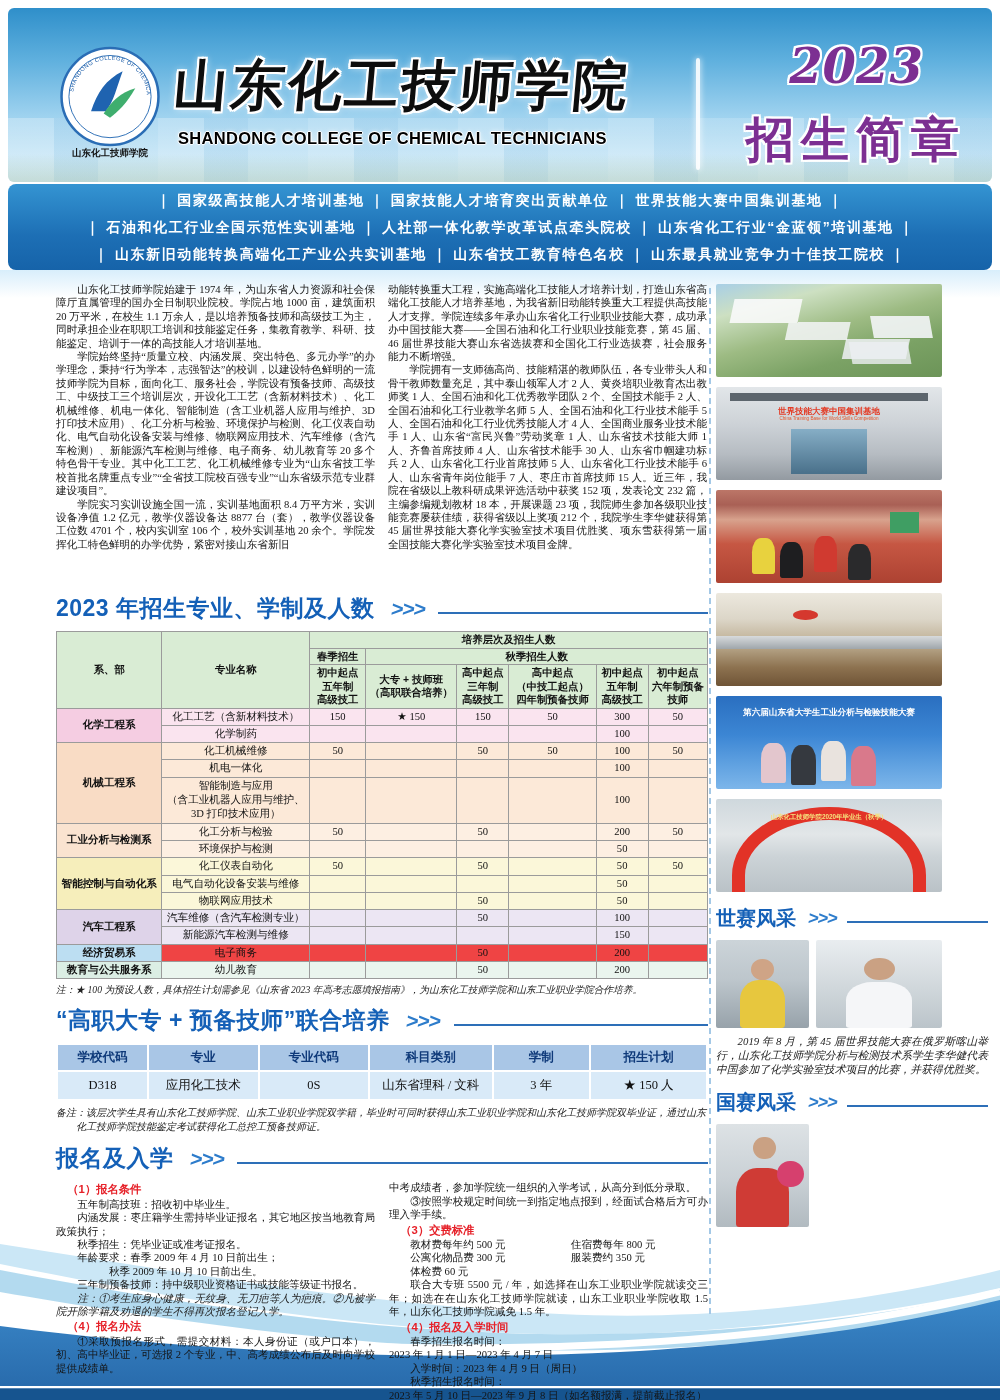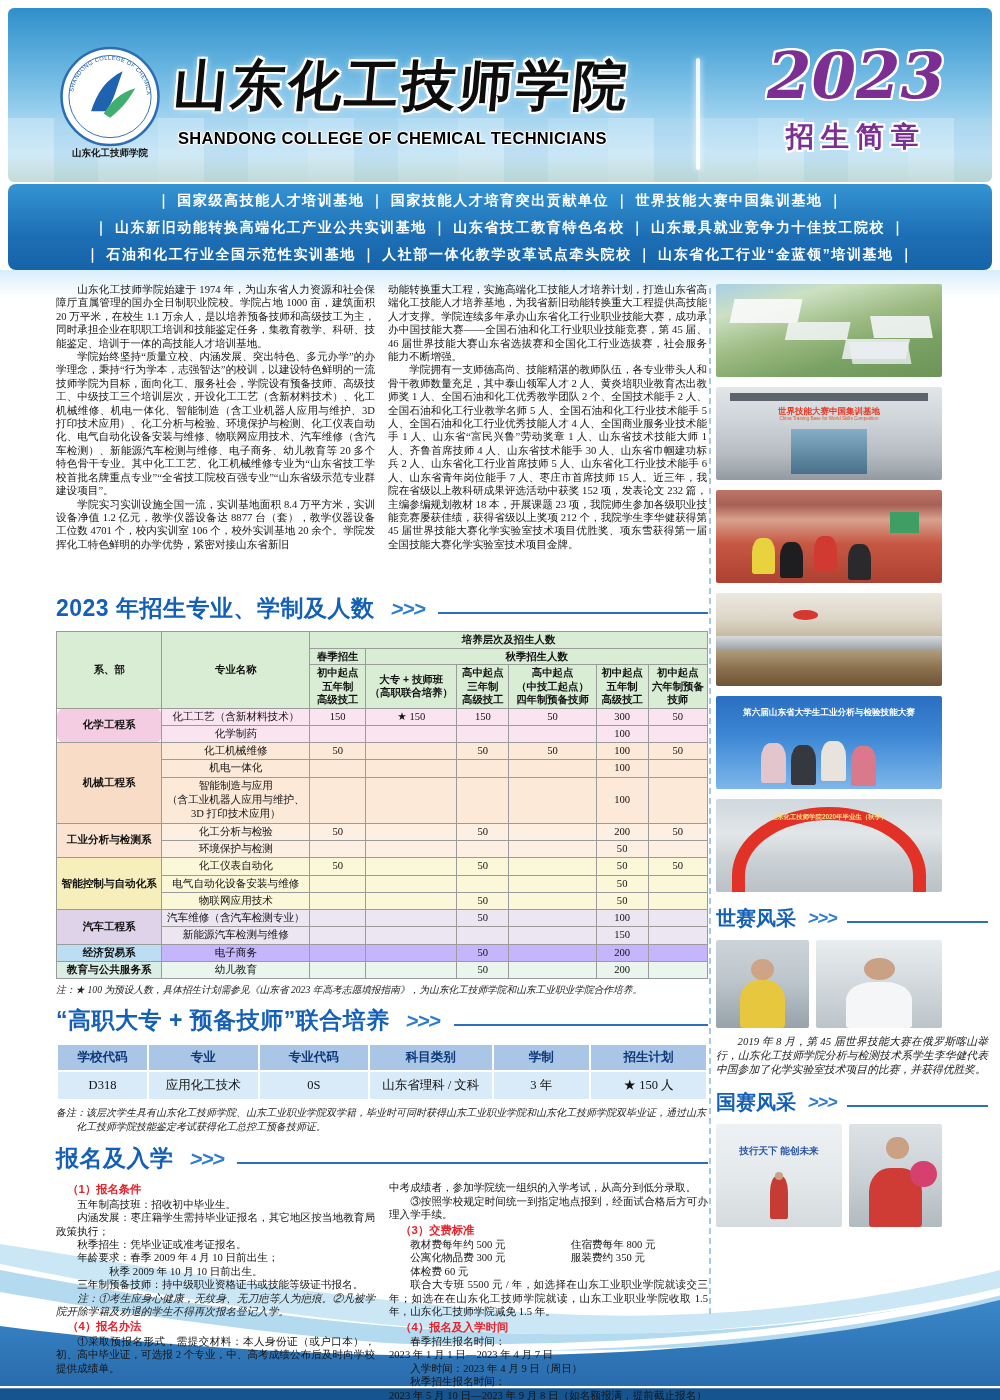--- a/index.html
+++ b/index.html
@@ -15,24 +15,24 @@
   .logo{position:absolute;left:48px;top:38px;width:108px;height:118px;}
   .t-cn{position:absolute;left:166px;top:42px;width:515px;font-weight:900;font-size:54px;letter-spacing:3px;
         color:#0d0d0d;transform:skewX(-5deg);white-space:nowrap;
         text-shadow:-2px 0 0 #fff,2px 0 0 #fff,0 -2px 0 #fff,0 2px 0 #fff,-2px -2px 0 #fff,2px 2px 0 #fff,-2px 2px 0 #fff,2px -2px 0 #fff,0 0 9px rgba(255,255,255,.95);}
   .t-en{position:absolute;left:170px;top:121px;font-family:"Liberation Sans","DejaVu Sans",sans-serif;
         font-weight:700;font-size:16.5px;color:#000;letter-spacing:.3px;white-space:nowrap;
         text-shadow:-1px 0 0 #fff,1px 0 0 #fff,0 -1px 0 #fff,0 1px 0 #fff,0 0 5px #fff;}
   .hdr-divider{position:absolute;left:688px;top:50px;width:4px;height:112px;border-radius:2px;
         background:rgba(255,255,255,.9);box-shadow:0 0 6px rgba(255,255,255,.9);}
   .t-year{position:absolute;left:704px;top:30px;width:288px;text-align:center;
-        font-family:"DejaVu Serif",serif;font-style:italic;font-weight:900;font-size:64px;color:#7c2f92;
+        font-family:"DejaVu Serif",serif;font-style:italic;font-weight:900;font-size:48px;color:#7c2f92;
         text-shadow:-2px 0 0 #fff,2px 0 0 #fff,0 -2px 0 #fff,0 2px 0 #fff,-2px -2px 0 #fff,2px 2px 0 #fff,-2px 2px 0 #fff,2px -2px 0 #fff;}
-  .t-sub{position:absolute;left:704px;top:110px;width:288px;text-align:center;
-        font-family:Liberation Mono, monospace;font-weight:900;font-size:28px;color:#7c2f92;letter-spacing:7px;
+  .t-sub{position:absolute;left:704px;top:100px;width:288px;text-align:center;
+        font-family:Liberation Mono, monospace;font-weight:900;font-size:48px;color:#7c2f92;letter-spacing:7px;
         text-shadow:-2px 0 0 #fff,2px 0 0 #fff,0 -2px 0 #fff,0 2px 0 #fff,-2px -2px 0 #fff,2px 2px 0 #fff,-2px 2px 0 #fff,2px -2px 0 #fff;}
   
   .honor{position:absolute;left:8px;top:184px;width:984px;height:86px;border-radius:8px;
         background:linear-gradient(180deg,#3494d2 0%,#1d6fb5 60%,#1663a9 100%);
         display:flex;flex-direction:column;justify-content:center;}
   .honor-line{text-align:center;color:#fff;font-family:"Liberation Sans","DejaVu Sans",sans-serif;
         font-weight:700;font-size:14px;letter-spacing:1.6px;line-height:27px;white-space:nowrap;}
   .fade{position:absolute;left:0;top:270px;width:100%;height:28px;
         background:linear-gradient(180deg,#d8eefb,rgba(255,255,255,0));}
   
@@ -48,26 +48,26 @@
   .sec-arrow{font-family:"Liberation Sans","DejaVu Sans",sans-serif;font-weight:900;font-style:italic;font-size:21px;
         color:#2d7ccb;margin-left:16px;letter-spacing:-1px;transform:skewX(-8deg);}
   .sec-line{flex:1;border-top:2px solid #2d6fb8;margin-left:14px;transform:translateY(4px);}
   
   table.adm{width:100%;border-collapse:collapse;table-layout:fixed;}
   .adm th,.adm td{border:1px solid #9b9b9b;padding:1px 2px;text-align:center;vertical-align:middle;}
   .adm th{background:#d9ecd4;font-family:"Liberation Sans","DejaVu Sans",sans-serif;font-weight:700;
         font-size:10.4px;line-height:1.3;white-space:pre-line;color:#111;}
   .adm td{font-size:10.6px;line-height:1.35;color:#111;white-space:pre-line;}
   .adm td.dept{font-weight:700;}
-  tr.band-chem  td{background:#fae4ef;} tr.band-chem  td.dept{background:#f5cde2;border-radius:8px;}
+  tr.band-chem  td{background:#fae4ef;} tr.band-chem  td.dept{background:#f5cde2;}
   tr.band-mech  td{background:#fce9d8;} tr.band-mech  td.dept{background:#f9dcc5;}
   tr.band-anal  td{background:#fdefe2;} tr.band-anal  td.dept{background:#fae3d0;}
   tr.band-auto  td{background:#fbf7d9;} tr.band-auto  td.dept{background:#f6eebb;}
   tr.band-car   td{background:#ece6f3;} tr.band-car   td.dept{background:#ded3e9;}
-  tr.band-trade td{background:#c4b5fd;} tr.band-trade td.dept{background:#bcdef2;}
+  tr.band-trade td{background:#ef4444;} tr.band-trade td.dept{background:#bcdef2;}
   tr.band-edu   td{background:#eaf5ee;} tr.band-edu   td.dept{background:#dbeee4;}
   .tnote{font-size:9.7px;font-style:italic;margin:4px 0 0;color:#222;line-height:13px;}
   
   table.joint{width:100%;border-collapse:collapse;margin-top:2px;table-layout:fixed;}
   .joint th{background:#a9c6e6;color:#0f3a7a;font-family:"Liberation Sans","DejaVu Sans",sans-serif;
         font-size:12.5px;font-weight:700;border:2px solid #fff;padding:4px 2px;}
   .joint td{background:#d9eaf8;font-size:12.5px;border:2px solid #fff;padding:5px 2px;text-align:center;color:#111;}
   .tnote2{font-size:10px;font-style:italic;color:#222;margin:5px 0 0;padding-left:2em;text-indent:-2em;line-height:14px;}
   
   .enroll-row{display:flex;gap:14px;margin-top:1px;}
@@ -164,22 +164,22 @@
     </div>
     <div class="t-cn">山东化工技师学院</div>
     <div class="t-en">SHANDONG COLLEGE OF CHEMICAL TECHNICIANS</div>
     <div class="hdr-divider"></div>
     <div class="t-year">2023</div>
     <div class="t-sub">招生简章</div>
   </div>
 
   <div class="honor">
       <div class="honor-line">｜ 国家级高技能人才培训基地 ｜ 国家技能人才培育突出贡献单位 ｜ 世界技能大赛中国集训基地 ｜</div>
+      <div class="honor-line">｜ 石油和化工行业全国示范性实训基地 ｜ 人社部一体化教学改革试点牵头院校 ｜ 山东省化工行业“金蓝领”培训基地 ｜</div>
       <div class="honor-line">｜ 山东新旧动能转换高端化工产业公共实训基地 ｜ 山东省技工教育特色名校 ｜ 山东最具就业竞争力十佳技工院校 ｜</div>
-      <div class="honor-line">｜ 石油和化工行业全国示范性实训基地 ｜ 人社部一体化教学改革试点牵头院校 ｜ 山东省化工行业“金蓝领”培训基地 ｜</div>
     </div>
   <div class="fade"></div>
 
   <div class="vdash"></div>
 
   <div class="main">
     <div class="intro-row">
       <div class="icol">
           <p class="ind">山东化工技师学院始建于 1974 年，为山东省人力资源和社会保障厅直属管理的国办全日制职业院校。学院占地 1000 亩，建筑面积 20 万平米，在校生 1.1 万余人，是以培养预备技师和高级技工为主，同时承担企业在职职工培训和技能鉴定任务，集教育教学、科研、技能鉴定、培训于一体的高技能人才培训基地。</p>
           <p class="ind">学院始终坚持“质量立校、内涵发展、突出特色、多元办学”的办学理念，秉持“行为学本，志强智达”的校训，以建设特色鲜明的一流技师学院为目标，面向化工、服务社会，学院设有预备技师、高级技工、中级技工三个培训层次，开设化工工艺（含新材料技术）、化工机械维修、机电一体化、智能制造（含工业机器人应用与维护、3D 打印技术应用）、化工分析与检验、环境保护与检测、化工仪表自动化、电气自动化设备安装与维修、物联网应用技术、汽车维修（含汽车检测）、新能源汽车检测与维修、电子商务、幼儿教育等 20 多个特色骨干专业。其中化工工艺、化工机械维修专业为“山东省技工学校首批名牌重点专业”“全省技工院校百强专业”“山东省级示范专业群建设项目”。</p>
@@ -486,23 +486,20 @@
       <div class="photo pw2 ph-w2"></div>
     </div>
     <div class="side-cap">2019 年 8 月，第 45 届世界技能大赛在俄罗斯喀山举行，山东化工技师学院分析与检测技术系学生李华健代表中国参加了化学实验室技术项目的比赛，并获得优胜奖。</div>
 
     <div class="side-head">
       <span class="side-title">国赛风采</span>
       <span class="side-arrow">&gt;&gt;&gt;</span>
       <span class="side-line"></span>
     </div>
     <div class="pair">
-      <div class="photo pn1 ph-n1">
-        <div class="ph-banner2">技行天下 能创未来</div>
-      </div>
       <div class="photo pn2 ph-n2"></div>
     </div>
   </div>
 
   <svg class="waves" viewBox="0 0 1000 170" preserveAspectRatio="none">
     <defs>
       <linearGradient id="gBlue" x1="0" y1="0" x2="0" y2="1">
         <stop offset="0" stop-color="#3a87c8"></stop>
           <stop offset="1" stop-color="#2667a8"></stop>
       </linearGradient>

